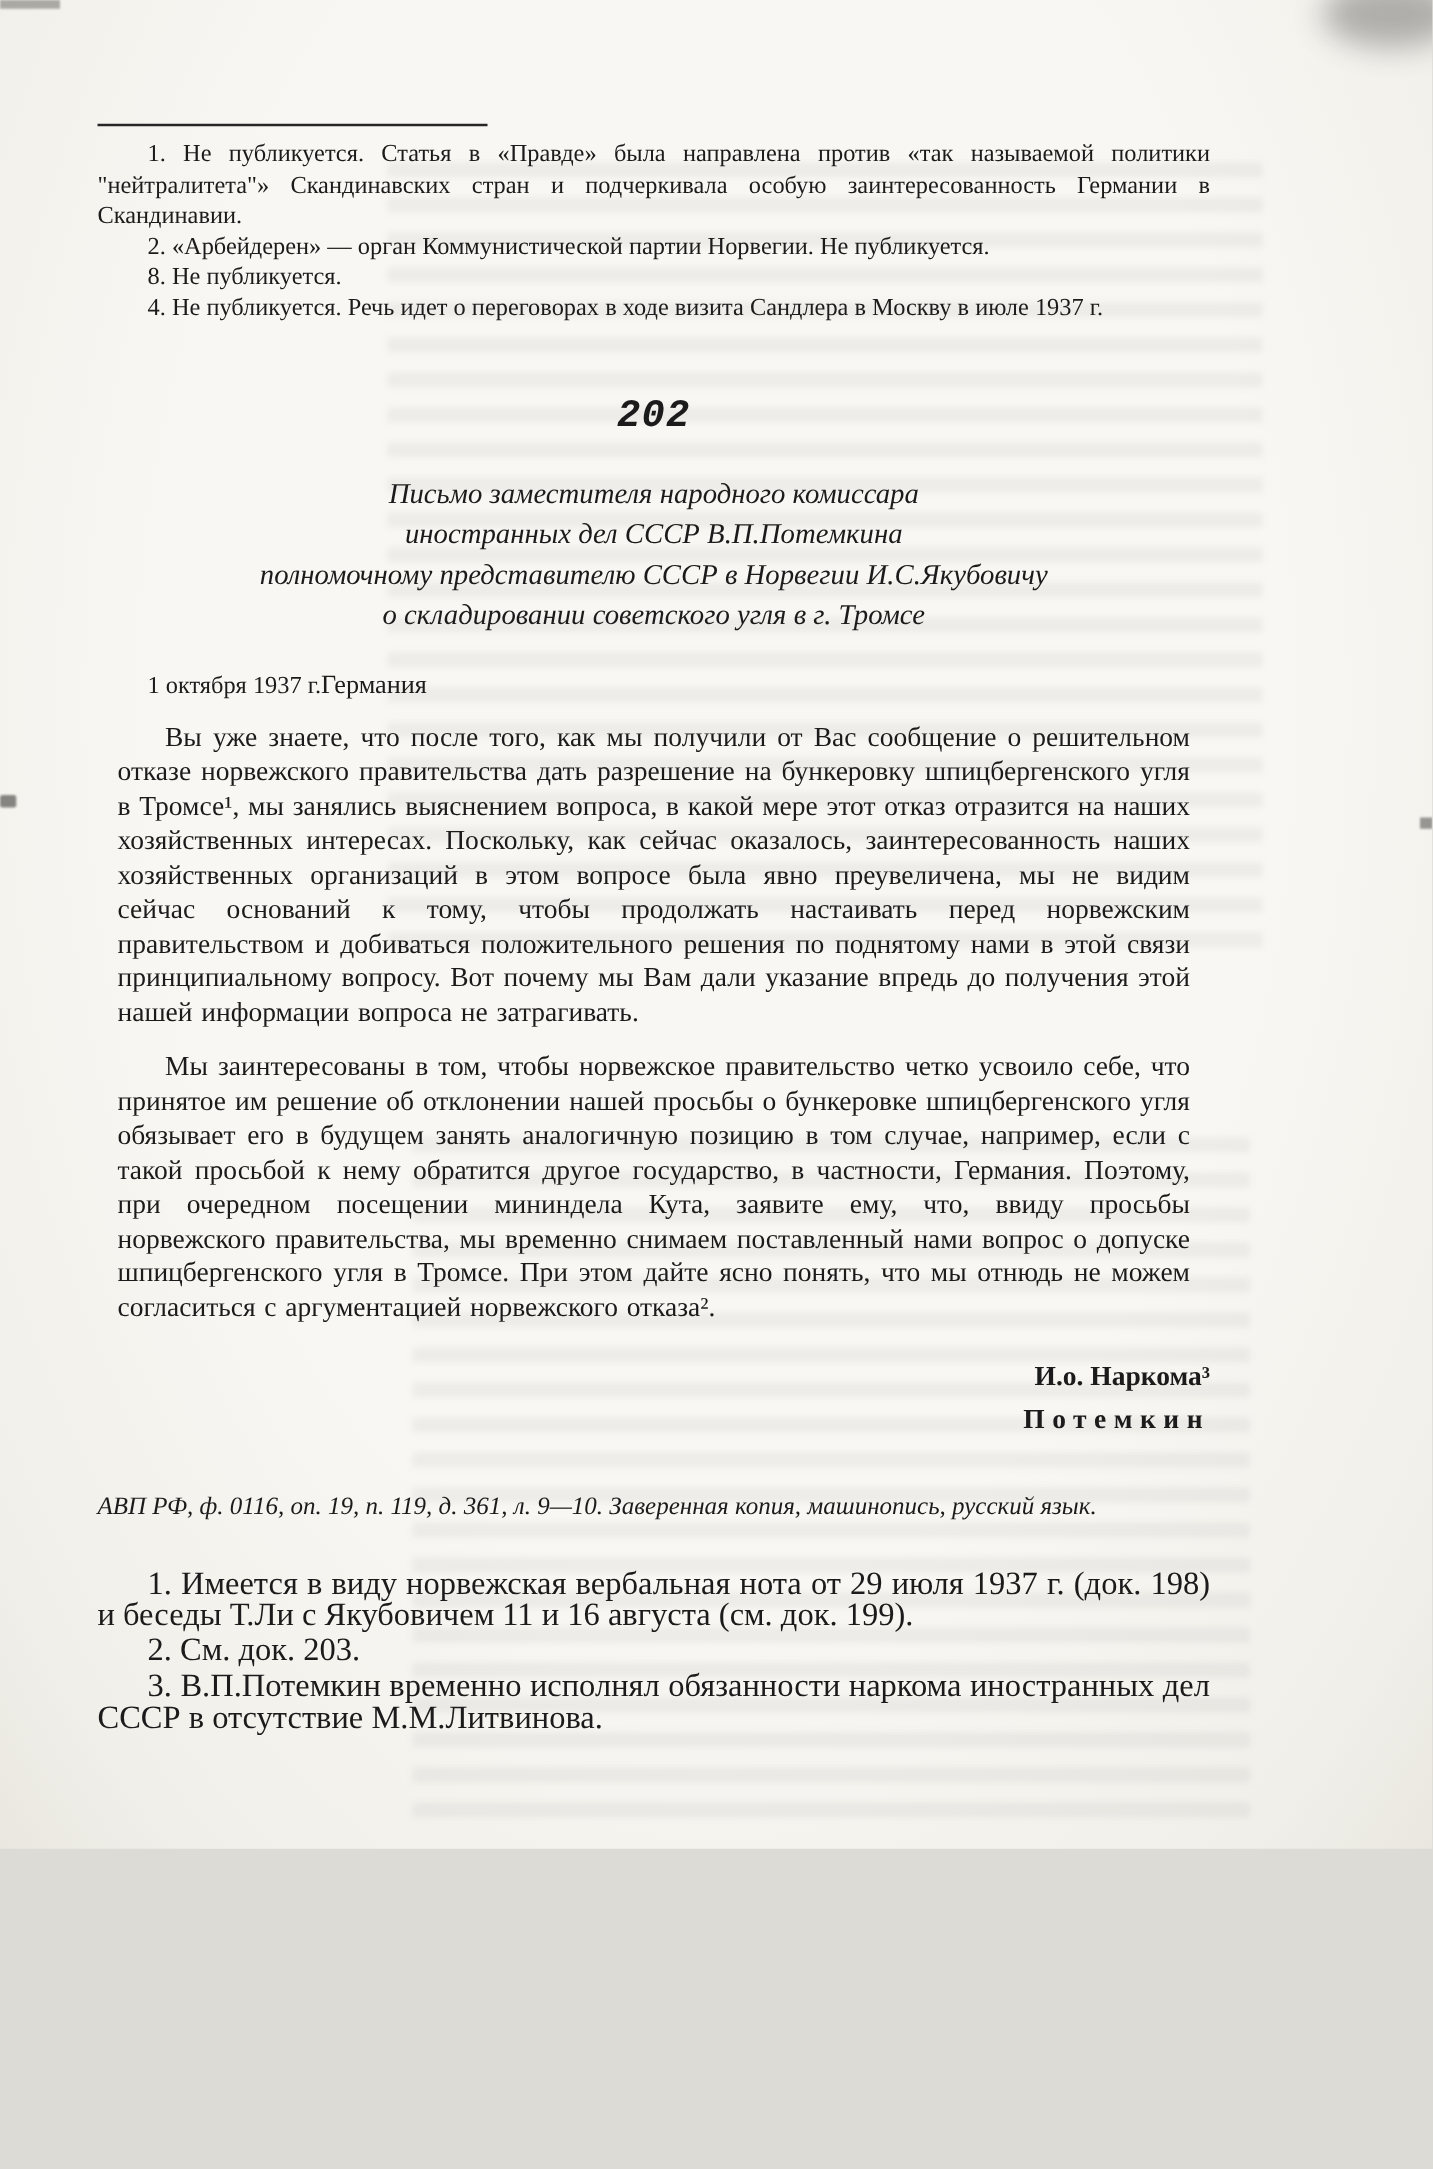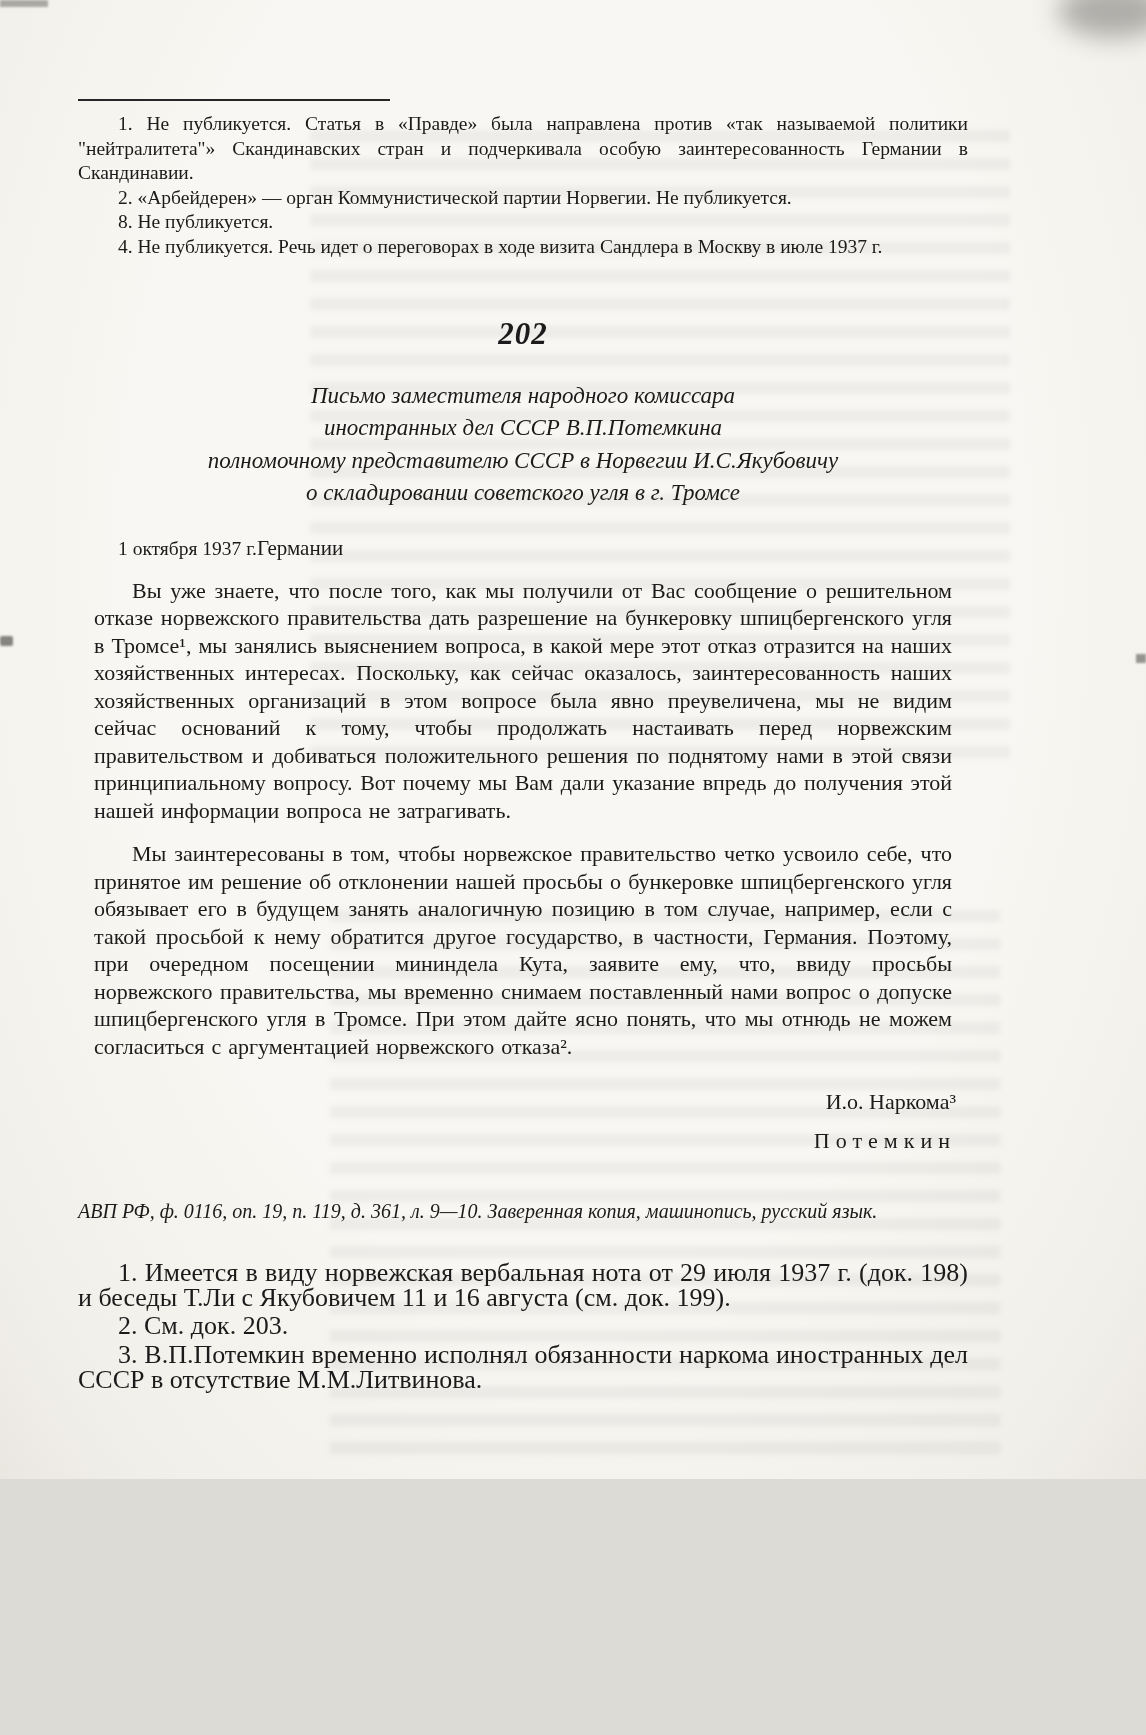--- a/index.html
+++ b/index.html
@@ -69,20 +69,21 @@
     text-indent: 40px;
     text-align: justify;
   }
   .doc-num {
     margin: 56px 0 0;
     text-align: center;
     font-size: 31px;
     font-weight: bold;
     font-style: italic;
     letter-spacing: 1px;
+    font-family: Liberation Mono, monospace;
   }
   .doc-title {
     margin-top: 28px;
   }
   .doc-title p {
     margin: 0;
     text-align: center;
     font-style: italic;
     font-size: 23px;
     line-height: 32.5px;
@@ -106,21 +107,21 @@
     margin: 16px;
     text-indent: 38px;
     text-align: justify;
   }
   .sig {
     margin-top: 28px;
     text-align: right;
     font-size: 22px;
     line-height: 27px;
   }
-  .sig p { margin: 12px; }
+  .sig p { margin: 0; font-weight: bold; }
   .sig-name { margin-top: 7px !important; letter-spacing: 6px; }
   .archive {
     margin: 44px 0 0;
     font-style: italic;
     font-size: 20px;
     line-height: 26px;
     text-align: justify;
   }
   .bot-fns {
     margin-top: 36px;
@@ -163,21 +164,21 @@
 
     <div class="doc-title">
       <p>Письмо заместителя народного комиссара</p>
       <p>иностранных дел СССР В.П.Потемкина</p>
       <p>полномочному представителю СССР в Норвегии И.С.Якубовичу</p>
       <p>о складировании советского угля в г. Тромсе</p>
     </div>
 
     <div class="meta-row">
       <span class="date">1 октября 1937 г.</span>
-      <span class="secret">Германии</span>
+      <span class="secret">Германия</span>
     </div>
 
     <div class="body">
       <p class="para">Вы уже знаете, что после того, как мы получили от Вас сообщение о решительном отказе норвежского правительства дать разрешение на бункеровку шпицбергенского угля в Тромсе¹, мы занялись выяснением вопроса, в какой мере этот отказ отразится на наших хозяйственных интересах. Поскольку, как сейчас оказалось, заинтересованность наших хозяйственных организаций в этом вопросе была явно преувеличена, мы не видим сейчас оснований к тому, чтобы продолжать настаивать перед норвежским правительством и добиваться положительного решения по поднятому нами в этой связи принципиальному вопросу. Вот почему мы Вам дали указание впредь до получения этой нашей информации вопроса не затрагивать.</p>
       <p class="para">Мы заинтересованы в том, чтобы норвежское правительство четко усвоило себе, что принятое им решение об отклонении нашей просьбы о бункеровке шпицбергенского угля обязывает его в будущем занять аналогичную позицию в том случае, например, если с такой просьбой к нему обратится другое государство, в частности, Германия. Поэтому, при очередном посещении мининдела Кута, заявите ему, что, ввиду просьбы норвежского правительства, мы временно снимаем поставленный нами вопрос о допуске шпицбергенского угля в Тромсе. При этом дайте ясно понять, что мы отнюдь не можем согласиться с аргументацией норвежского отказа².</p>
     </div>
 
     <div class="sig">
       <p class="sig-role">И.о. Наркома³</p>
       <p class="sig-name">Потемкин</p>

